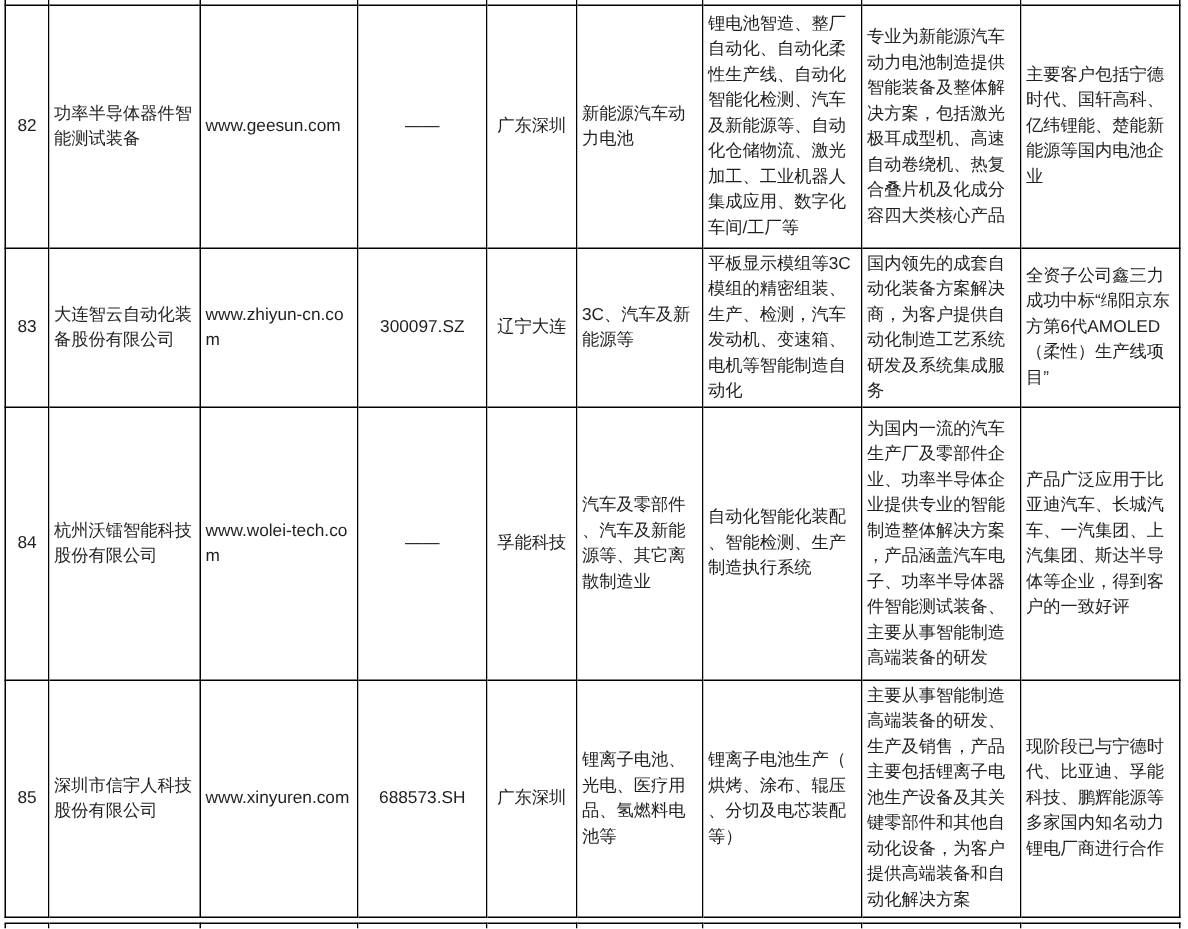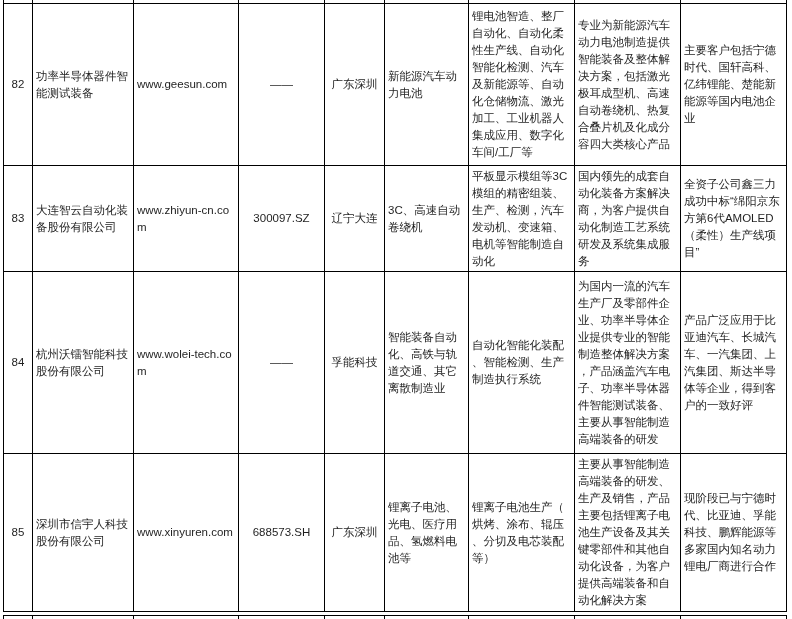--- a/index.html
+++ b/index.html
@@ -84,33 +84,33 @@
       <div class="td">专业为新能源汽车动力电池制造提供智能装备及整体解决方案，包括激光极耳成型机、高速自动卷绕机、热复合叠片机及化成分容四大类核心产品</div>
       <div class="td">主要客户包括宁德时代、国轩高科、亿纬锂能、楚能新能源等国内电池企业</div>
     </div>
 
     <div class="tr">
       <div class="td first c-center">83</div>
       <div class="td">大连智云自动化装备股份有限公司</div>
       <div class="td">www.zhiyun-cn.com</div>
       <div class="td c-center">300097.SZ</div>
       <div class="td c-center">辽宁大连</div>
-      <div class="td">3C、高速自动卷绕机</div>
+      <div class="td">3C、汽车及新能源等</div>
       <div class="td">平板显示模组等3C模组的精密组装、生产、检测，汽车发动机、变速箱、电机等智能制造自动化</div>
       <div class="td">国内领先的成套自动化装备方案解决商，为客户提供自动化制造工艺系统研发及系统集成服务</div>
       <div class="td">全资子公司鑫三力成功中标“绵阳京东方第6代AMOLED（柔性）生产线项目”</div>
     </div>
 
     <div class="tr">
       <div class="td first c-center">84</div>
       <div class="td">杭州沃镭智能科技股份有限公司</div>
       <div class="td">www.wolei-tech.com</div>
       <div class="td c-center">——</div>
       <div class="td c-center">孚能科技</div>
-      <div class="td">智能装备自动化、高铁与轨道交通、其它离散制造业</div>
+      <div class="td">汽车及零部件、汽车及新能源等、其它离散制造业</div>
       <div class="td">自动化智能化装配、智能检测、生产制造执行系统</div>
       <div class="td">为国内一流的汽车生产厂及零部件企业、功率半导体企业提供专业的智能制造整体解决方案，产品涵盖汽车电子、功率半导体器件智能测试装备、主要从事智能制造高端装备的研发</div>
       <div class="td">产品广泛应用于比亚迪汽车、长城汽车、一汽集团、上汽集团、斯达半导体等企业，得到客户的一致好评</div>
     </div>
 
     <div class="tr">
       <div class="td first c-center">85</div>
       <div class="td">深圳市信宇人科技股份有限公司</div>
       <div class="td">www.xinyuren.com</div>
       <div class="td c-center">688573.SH</div>

